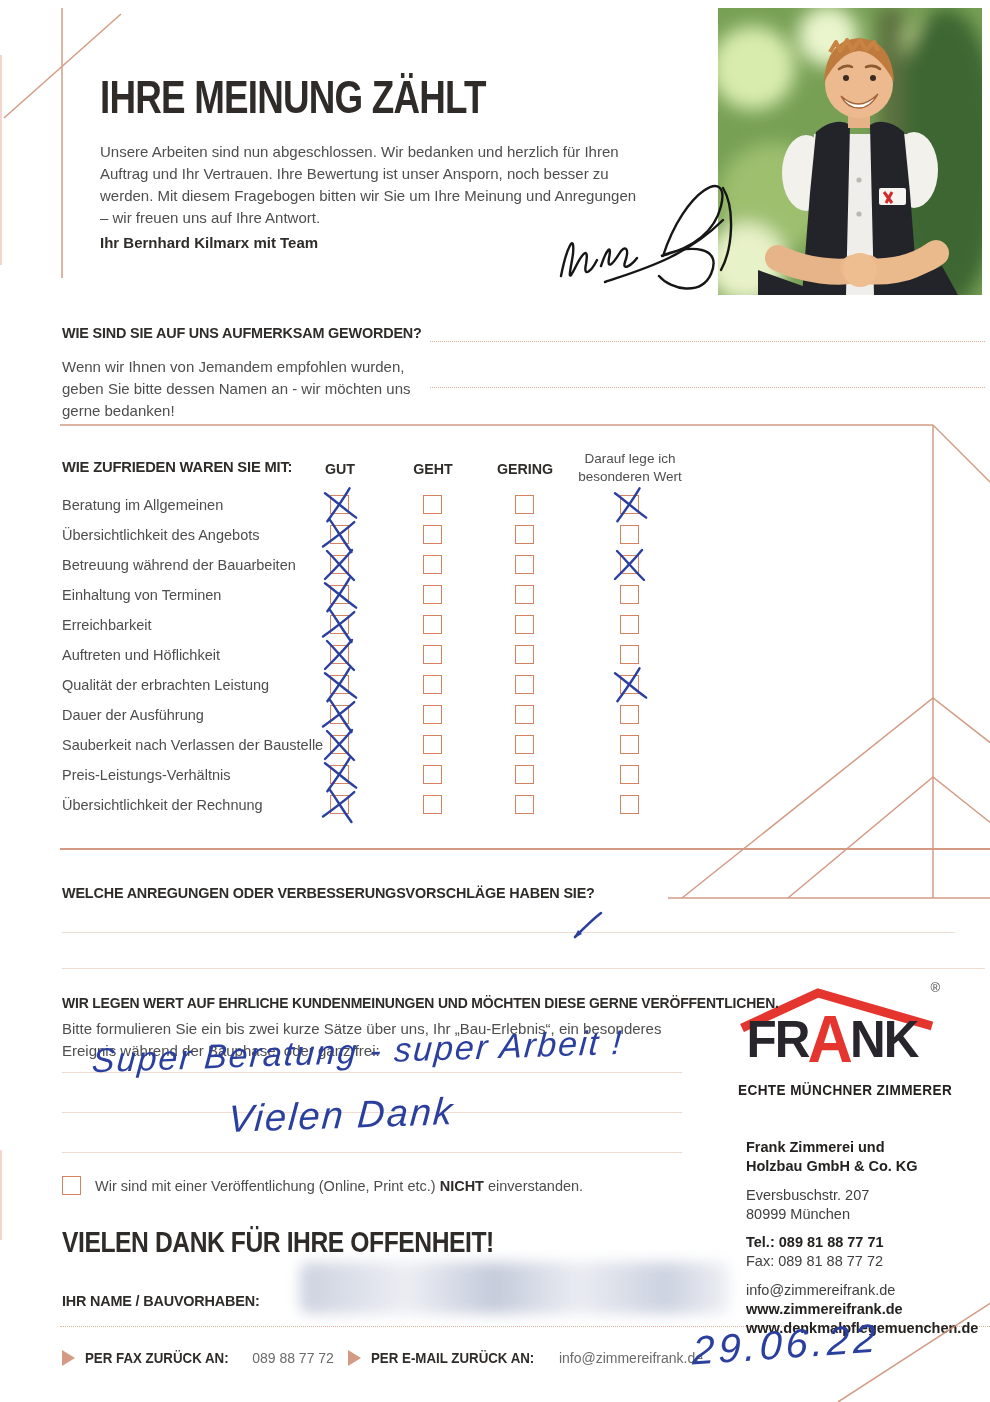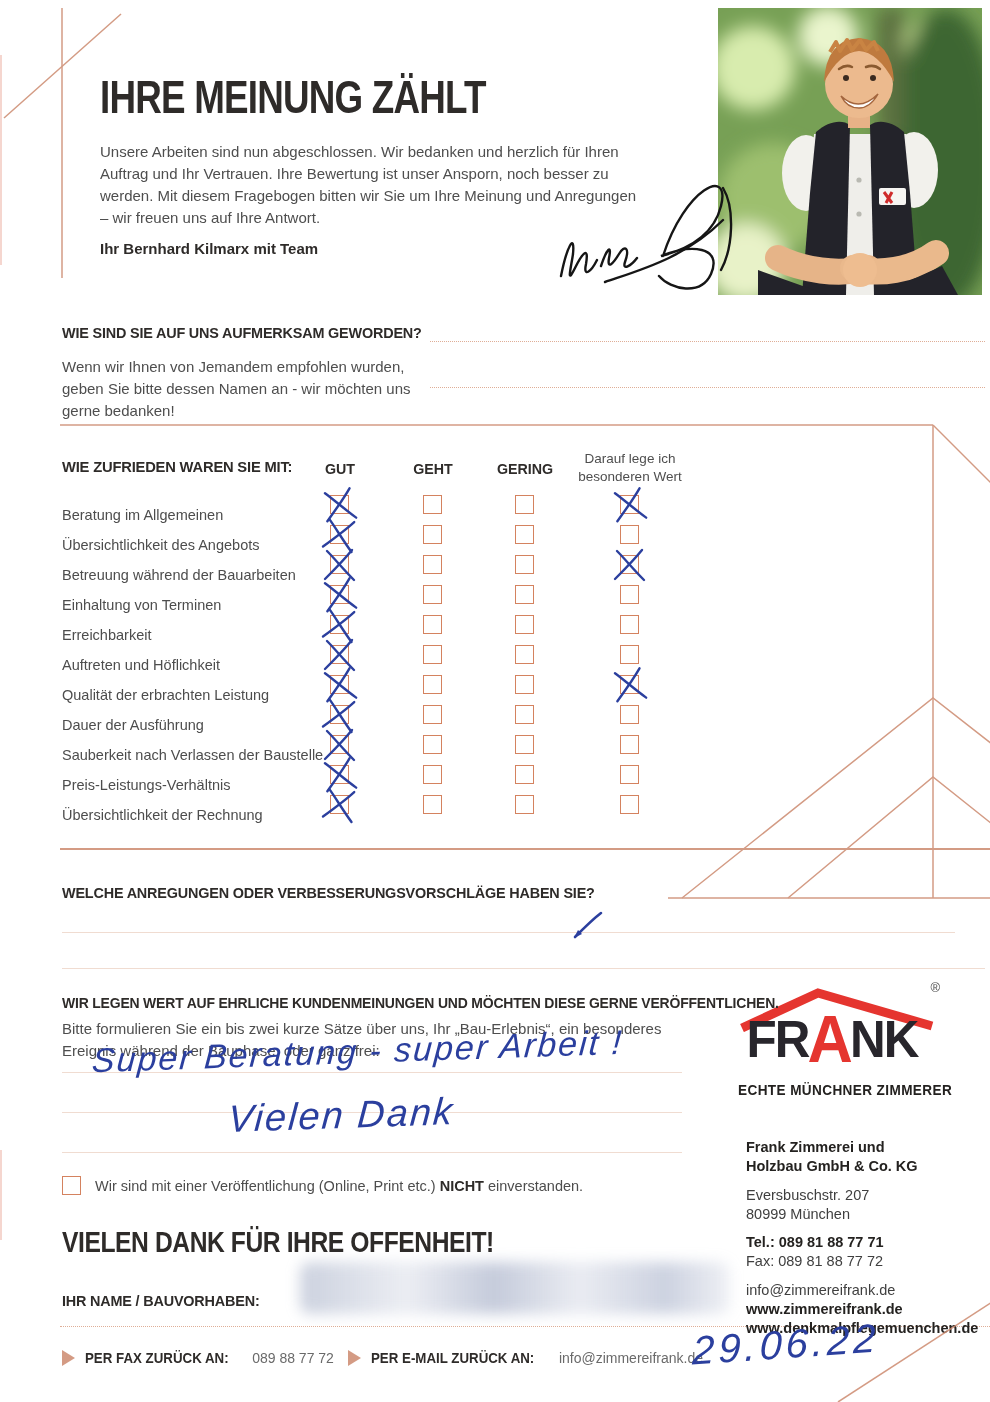--- a/index.html
+++ b/index.html
@@ -18,21 +18,21 @@
   .photo{position:absolute;left:718px;top:8px;width:264px;height:287px;overflow:hidden;background:#6f9a4e;}
   
   .sig{position:absolute;left:545px;top:158px;width:200px;height:145px;z-index:4;}
   
   .wline{position:absolute;border-top:1.6px dotted #dfae97;height:0;}
   .wline.faint{border-top:1.4px solid #f0dcd1;}
   
   .col-h{position:absolute;text-align:center;font-weight:700;color:#2e2b29;font-size:15px;transform:scaleX(.95);}
   .col-h4{position:absolute;text-align:center;font-size:13.5px;color:#4e4e4e;line-height:1.3;}
   .t-row{position:absolute;left:0;width:990px;height:30px;}
-  .t-label{position:absolute;left:62px;top:12px;font-size:14.5px;color:#4d4d4d;}
+  .t-label{position:absolute;left:62px;top:2px;font-size:14.5px;color:#4d4d4d;}
   .cb{position:absolute;top:0;width:19px;height:19px;border:1.6px solid var(--checkbox);background:transparent;box-sizing:border-box;}
   .xmark{position:absolute;left:-9px;top:-9px;width:36px;height:36px;overflow:visible;}
   
   .hand{position:absolute;color:var(--pen);font-style:italic;transform:rotate(-2deg) skewX(-6deg);letter-spacing:2px;white-space:nowrap;z-index:3;}
   
   .optbox{position:absolute;width:19px;height:19px;border:1.6px solid var(--checkbox);box-sizing:border-box;}
   .opt-txt{position:absolute;font-size:14.5px;color:#4d4d4d;}
   .opt-txt b{color:#2e2b29;}
   
   .logo{position:absolute;left:738px;top:986px;width:198px;height:100px;}
@@ -76,21 +76,21 @@
       <line x1="838" y1="1402" x2="992" y2="1302"></line>
     </g>
   </svg>
   <div class="edge-artifact" style="left:0;top:55px;height:210px;"></div>
   <div class="edge-artifact" style="left:0;top:1150px;height:90px;"></div>
 
   <div class="layer" style="left:100px;top:74px;">
     <span class="hc title">IHRE MEINUNG ZÄHLT</span>
   </div>
   <div class="layer body-txt" style="left:100px;top:141px;width:548px;">Unsere Arbeiten sind nun abgeschlossen. Wir bedanken und herzlich für Ihren Auftrag und Ihr Vertrauen. Ihre Bewertung ist unser Ansporn, noch besser zu werden. Mit diesem Fragebogen bitten wir Sie um Ihre Meinung und Anregungen – wir freuen uns auf Ihre Antwort.</div>
-  <div class="layer bold-line" style="left:100px;top:240px;text-align:right;">Ihr Bernhard Kilmarx mit Team</div>
+  <div class="layer bold-line" style="left:100px;top:234px;text-align:right;">Ihr Bernhard Kilmarx mit Team</div>
 
   <div class="photo">
     <svg width="264" height="287" viewBox="0 0 264 287">
       <defs>
         <filter id="b8">
             <feGaussianBlur stdDeviation="9"></feGaussianBlur>
           </filter>
         <filter id="b4">
             <feGaussianBlur stdDeviation="4"></feGaussianBlur>
           </filter>

